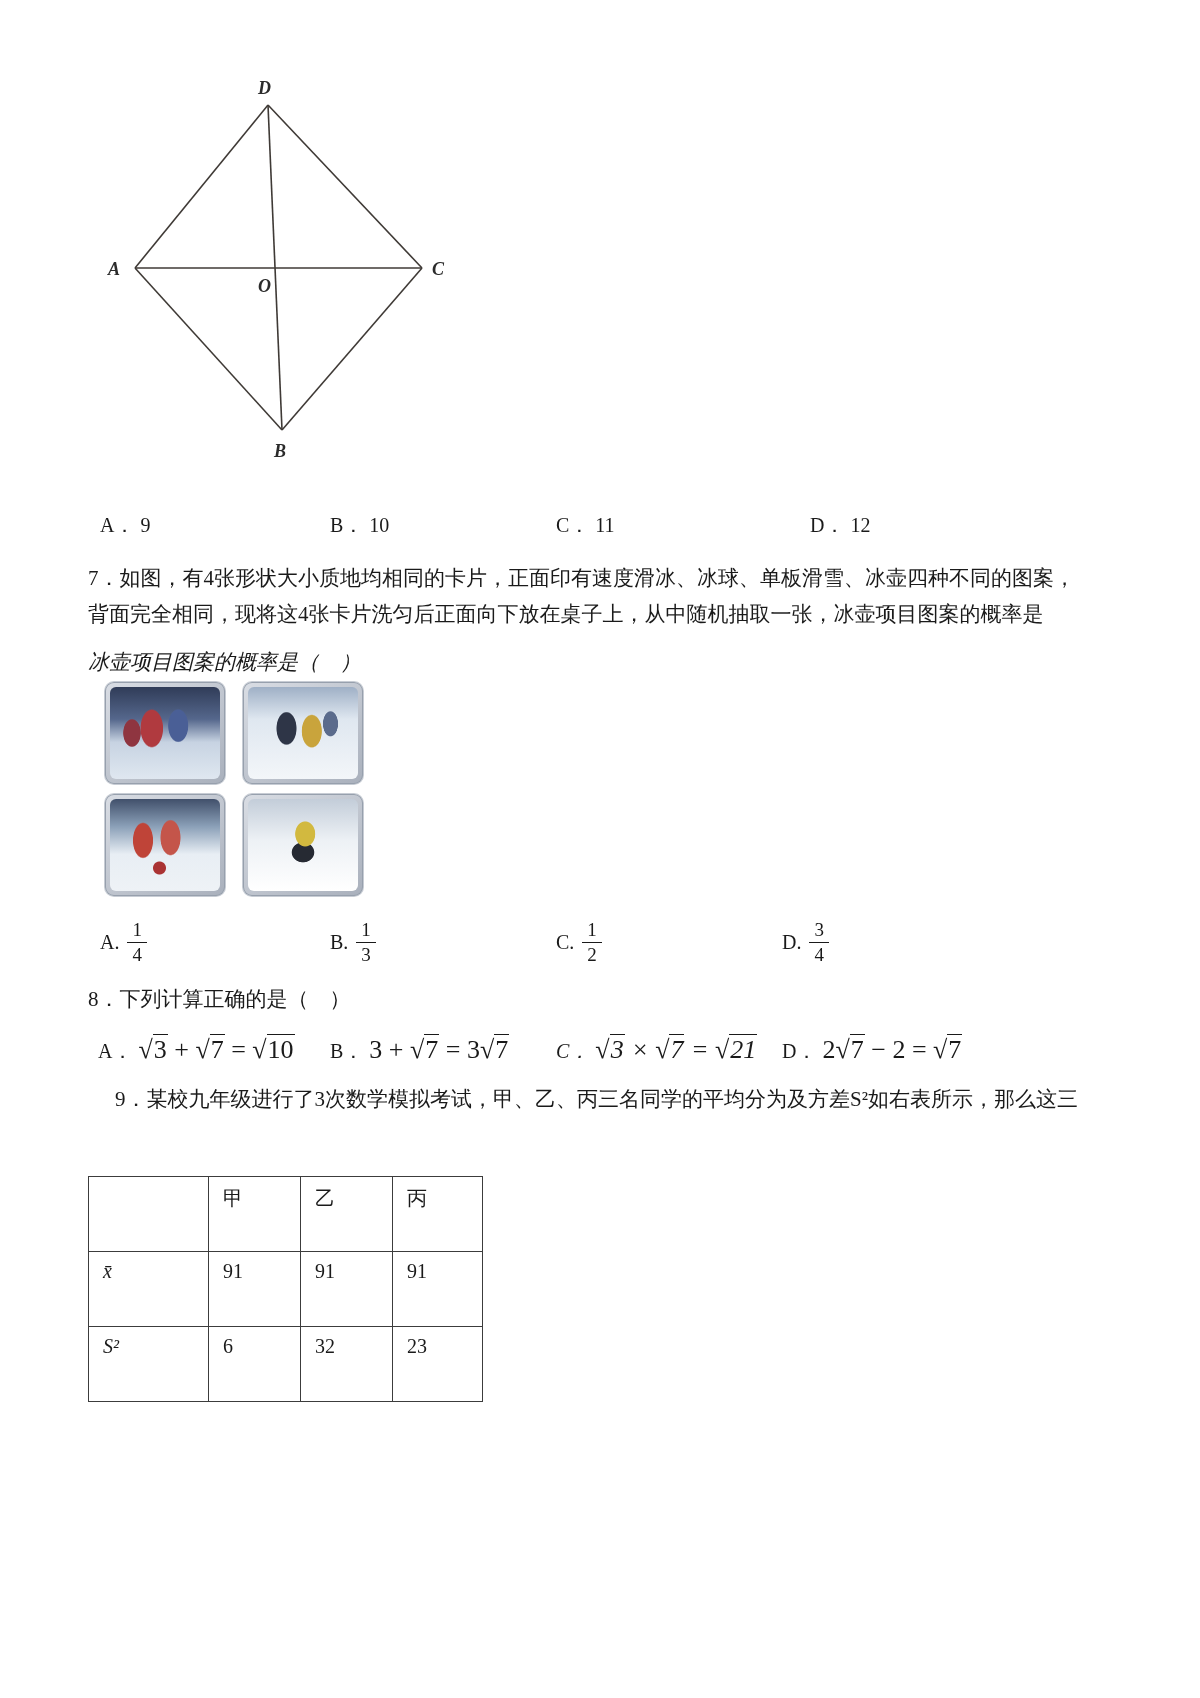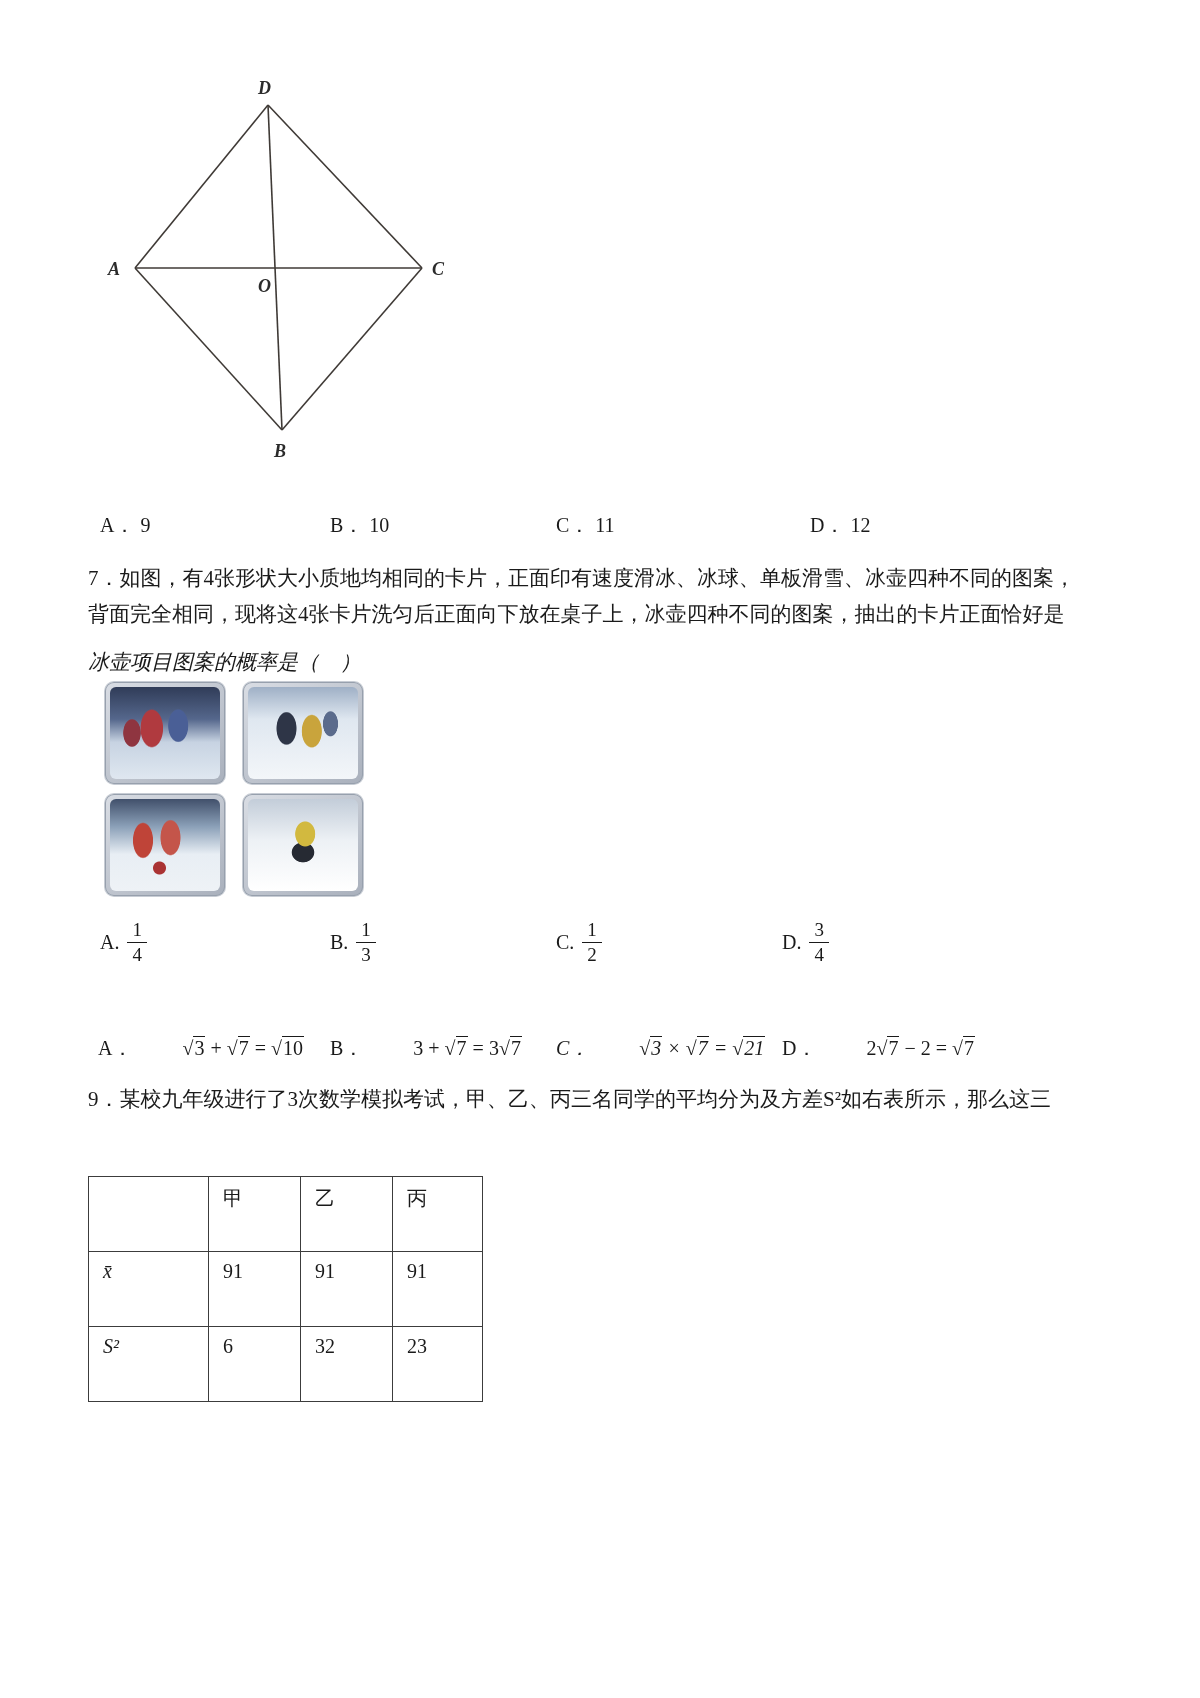--- a/index.html
+++ b/index.html
@@ -52,21 +52,21 @@
 
   
   .fopt{position:absolute;white-space:nowrap;font-size:20px;}
   .fopt .letter{margin-right:8px;vertical-align:middle;}
   .frac{display:inline-flex;flex-direction:column;align-items:center;
     vertical-align:middle;font-size:19px;line-height:1.25;}
   .frac .num{border-bottom:1.5px solid #1a1a1a;padding:0 5px;}
   .frac .den{padding:0 5px;}
 
   
-  .mexpr{font-size:20px;margin-left:44px;}
+  .mexpr{font-size:26px;}
   .mexpr .rad{border-top:1.2px solid #1a1a1a;padding:0 1px;}
 
   
   .stats{position:absolute;left:88px;top:1176px;border-collapse:collapse;
     font-size:20px;}
   .stats td{border:1px solid #3c3c3c;height:75px;box-sizing:border-box;
     padding:8px 0 0 14px;vertical-align:top;text-align:left;}
   .stats td.rowlabel{font-style:italic;}
   .c0{width:120px;} .c1{width:92px;} .c2{width:92px;} .c3{width:90px;}
 </style>
@@ -98,21 +98,21 @@
     </span>
     <span class="opt" style="left:556px;">
       <span class="letter">C．</span><span>11</span>
     </span>
     <span class="opt" style="left:810px;">
       <span class="letter">D．</span><span>12</span>
     </span>
   </div>
 
   <div class="qline" style="top:564px;">7．如图，有4张形状大小质地均相同的卡片，正面印有速度滑冰、冰球、单板滑雪、冰壶四种不同的图案，</div>
-  <div class="qline" style="top:600px;">背面完全相同，现将这4张卡片洗匀后正面向下放在桌子上，冰壶四种不同的图案，抽出的卡片正面恰好是</div>
+  <div class="qline" style="top:600px;">背面完全相同，现将这4张卡片洗匀后正面向下放在桌子上，从中随机抽取一张，冰壶项目图案的概率是</div>
   <div class="qline" style="top:648px;font-style:italic;">冰壶项目图案的概率是（　）</div>
 
   <div class="cards">
     <div class="card">
       <div class="photo speed"></div>
     </div>
     <div class="card">
       <div class="photo hockey"></div>
     </div>
     <div class="card">
@@ -143,36 +143,37 @@
         </span>
     </span>
     <span class="fopt" style="left:782px;">
       <span class="letter">D.</span><span class="frac">
           <span class="num">3</span>
           <span class="den">4</span>
         </span>
     </span>
   </div>
 
+  <div class="qline" style="top:985px;">8．下列计算正确的是（　）</div>
   <div class="opt-row" style="top:1035px;">
     <span class="opt" style="left:98px;">
       <span class="letter">A．</span><span class="mexpr">√<span class="rad">3</span> + √<span class="rad">7</span> = √<span class="rad">10</span></span>
     </span>
     <span class="opt" style="left:330px;">
       <span class="letter">B．</span><span class="mexpr">3 + √<span class="rad">7</span> = 3√<span class="rad">7</span></span>
     </span>
     <span class="opt" style="left:556px;font-style:italic;">
       <span class="letter">C．</span><span class="mexpr">√<span class="rad">3</span> × √<span class="rad">7</span> = √<span class="rad">21</span></span>
     </span>
     <span class="opt" style="left:782px;">
       <span class="letter">D．</span><span class="mexpr">2√<span class="rad">7</span> − 2 = √<span class="rad">7</span></span>
     </span>
   </div>
 
-  <div class="qline" style="top:1085px;">9．某校九年级进行了3次数学模拟考试，甲、乙、丙三名同学的平均分为及方差S²如右表所示，那么这三</div>
+  <div class="qline" style="top:1085px;margin-left:27px;">9．某校九年级进行了3次数学模拟考试，甲、乙、丙三名同学的平均分为及方差S²如右表所示，那么这三</div>
 
   <table class="stats">
     <tbody>
       <tr>
         <td class="c0"></td>
         <td class="c1">甲</td>
         <td class="c2">乙</td>
         <td class="c3">丙</td>
       </tr>
       <tr>

